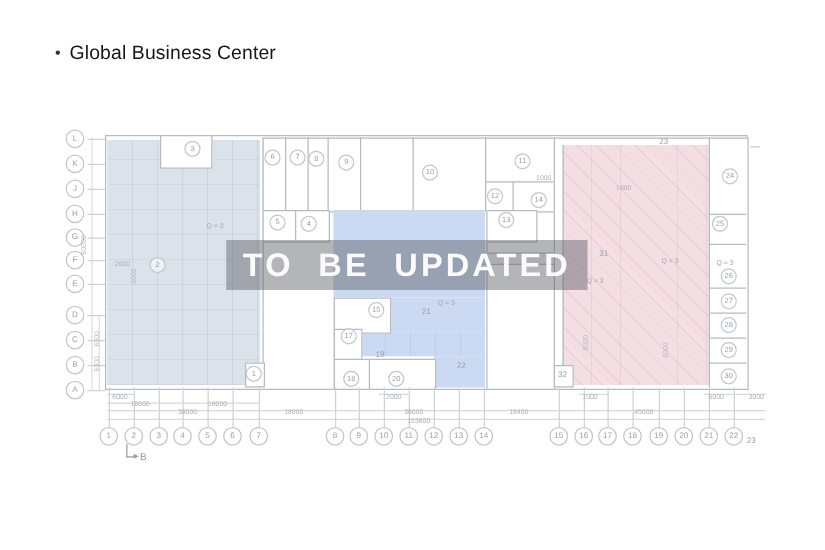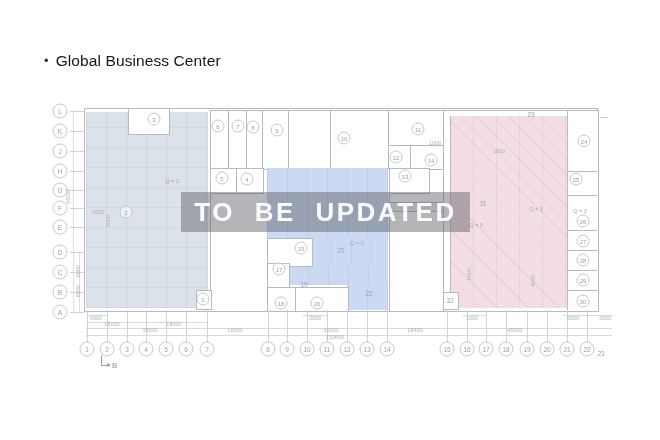--- a/index.html
+++ b/index.html
@@ -1,19 +1,19 @@
 <!DOCTYPE html>
 <html><head>
 <meta charset="utf-8">
 <style>
   html,body{margin:0;padding:0;background:#fff;}
   #stage{position:relative;width:660px;height:440px;background:#ffffff;overflow:hidden;
          font-family:"Liberation Sans",sans-serif;}
   
-  #title{position:absolute;left:44px;top:52px;font-size:15.5px;color:#161616;letter-spacing:.1px;}
+  #title{position:absolute;left:44px;top:34px;font-size:15.5px;color:#161616;letter-spacing:.1px;}
   #title .bullet{color:#333;margin-right:7px;font-size:13px;vertical-align:1px;}
   #subtitle{position:absolute;left:83px;top:71px;font-size:17px;font-weight:500;color:#1b6cc9;}
   
   #wm{position:absolute;left:181px;top:192px;width:289px;height:40px;background:rgba(95,98,104,.47);
       display:flex;align-items:center;justify-content:center;z-index:30;}
   #wm span{color:rgba(255,255,255,.95);font-weight:bold;font-size:26px;letter-spacing:2.5px;word-spacing:10px;}
   
   .w{position:absolute;background:#b7bac1;}
   .rect{position:absolute;border:1px solid #b7bac1;background:transparent;}
   .white{background:#ffffff;}

